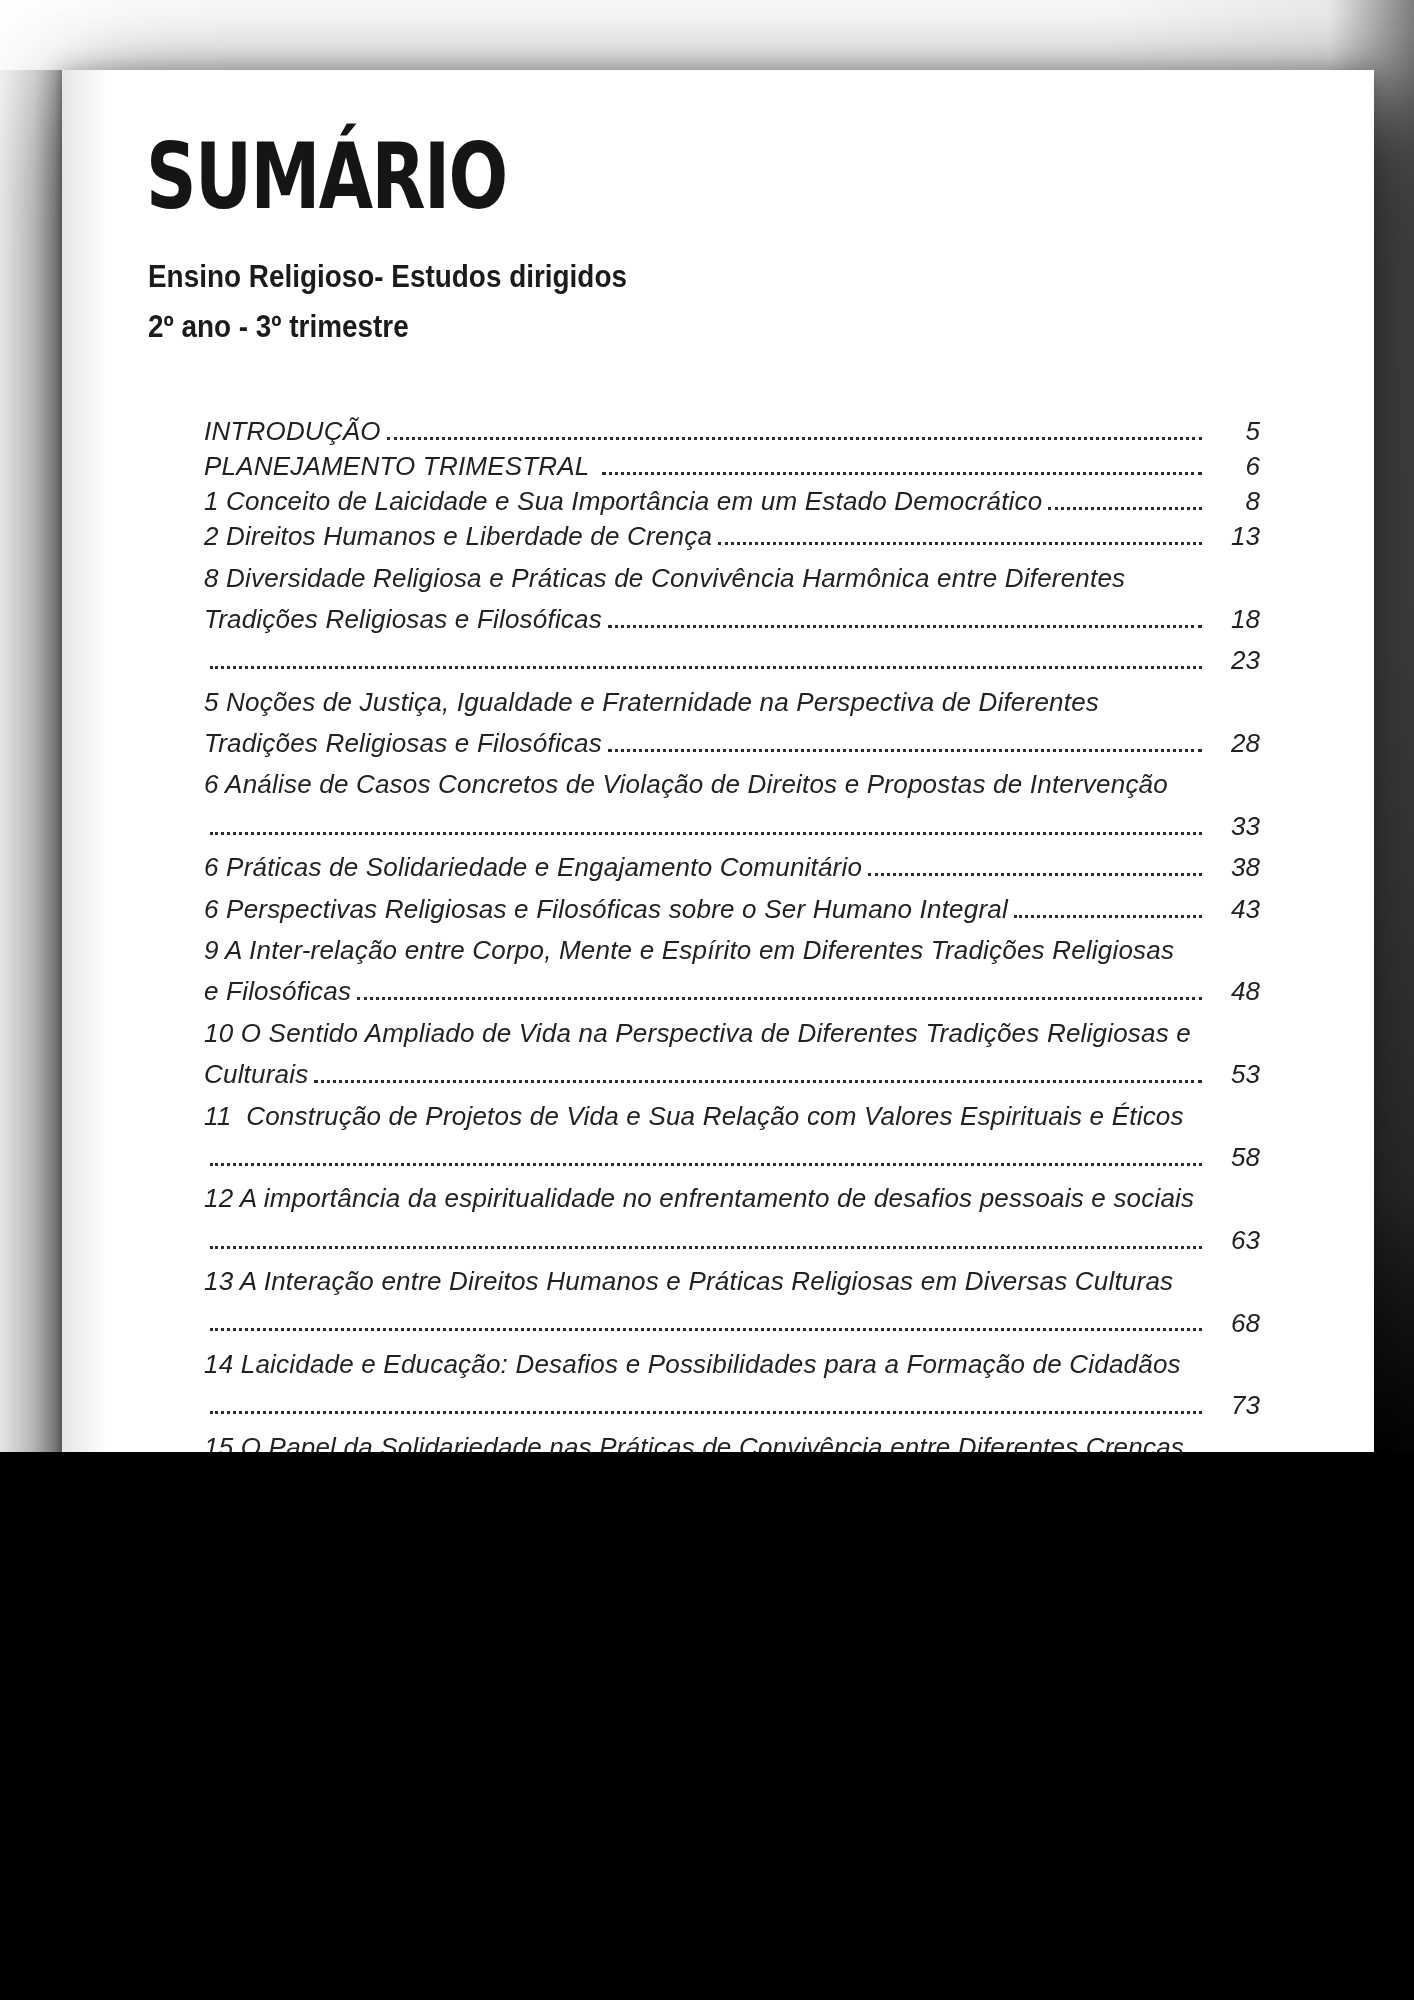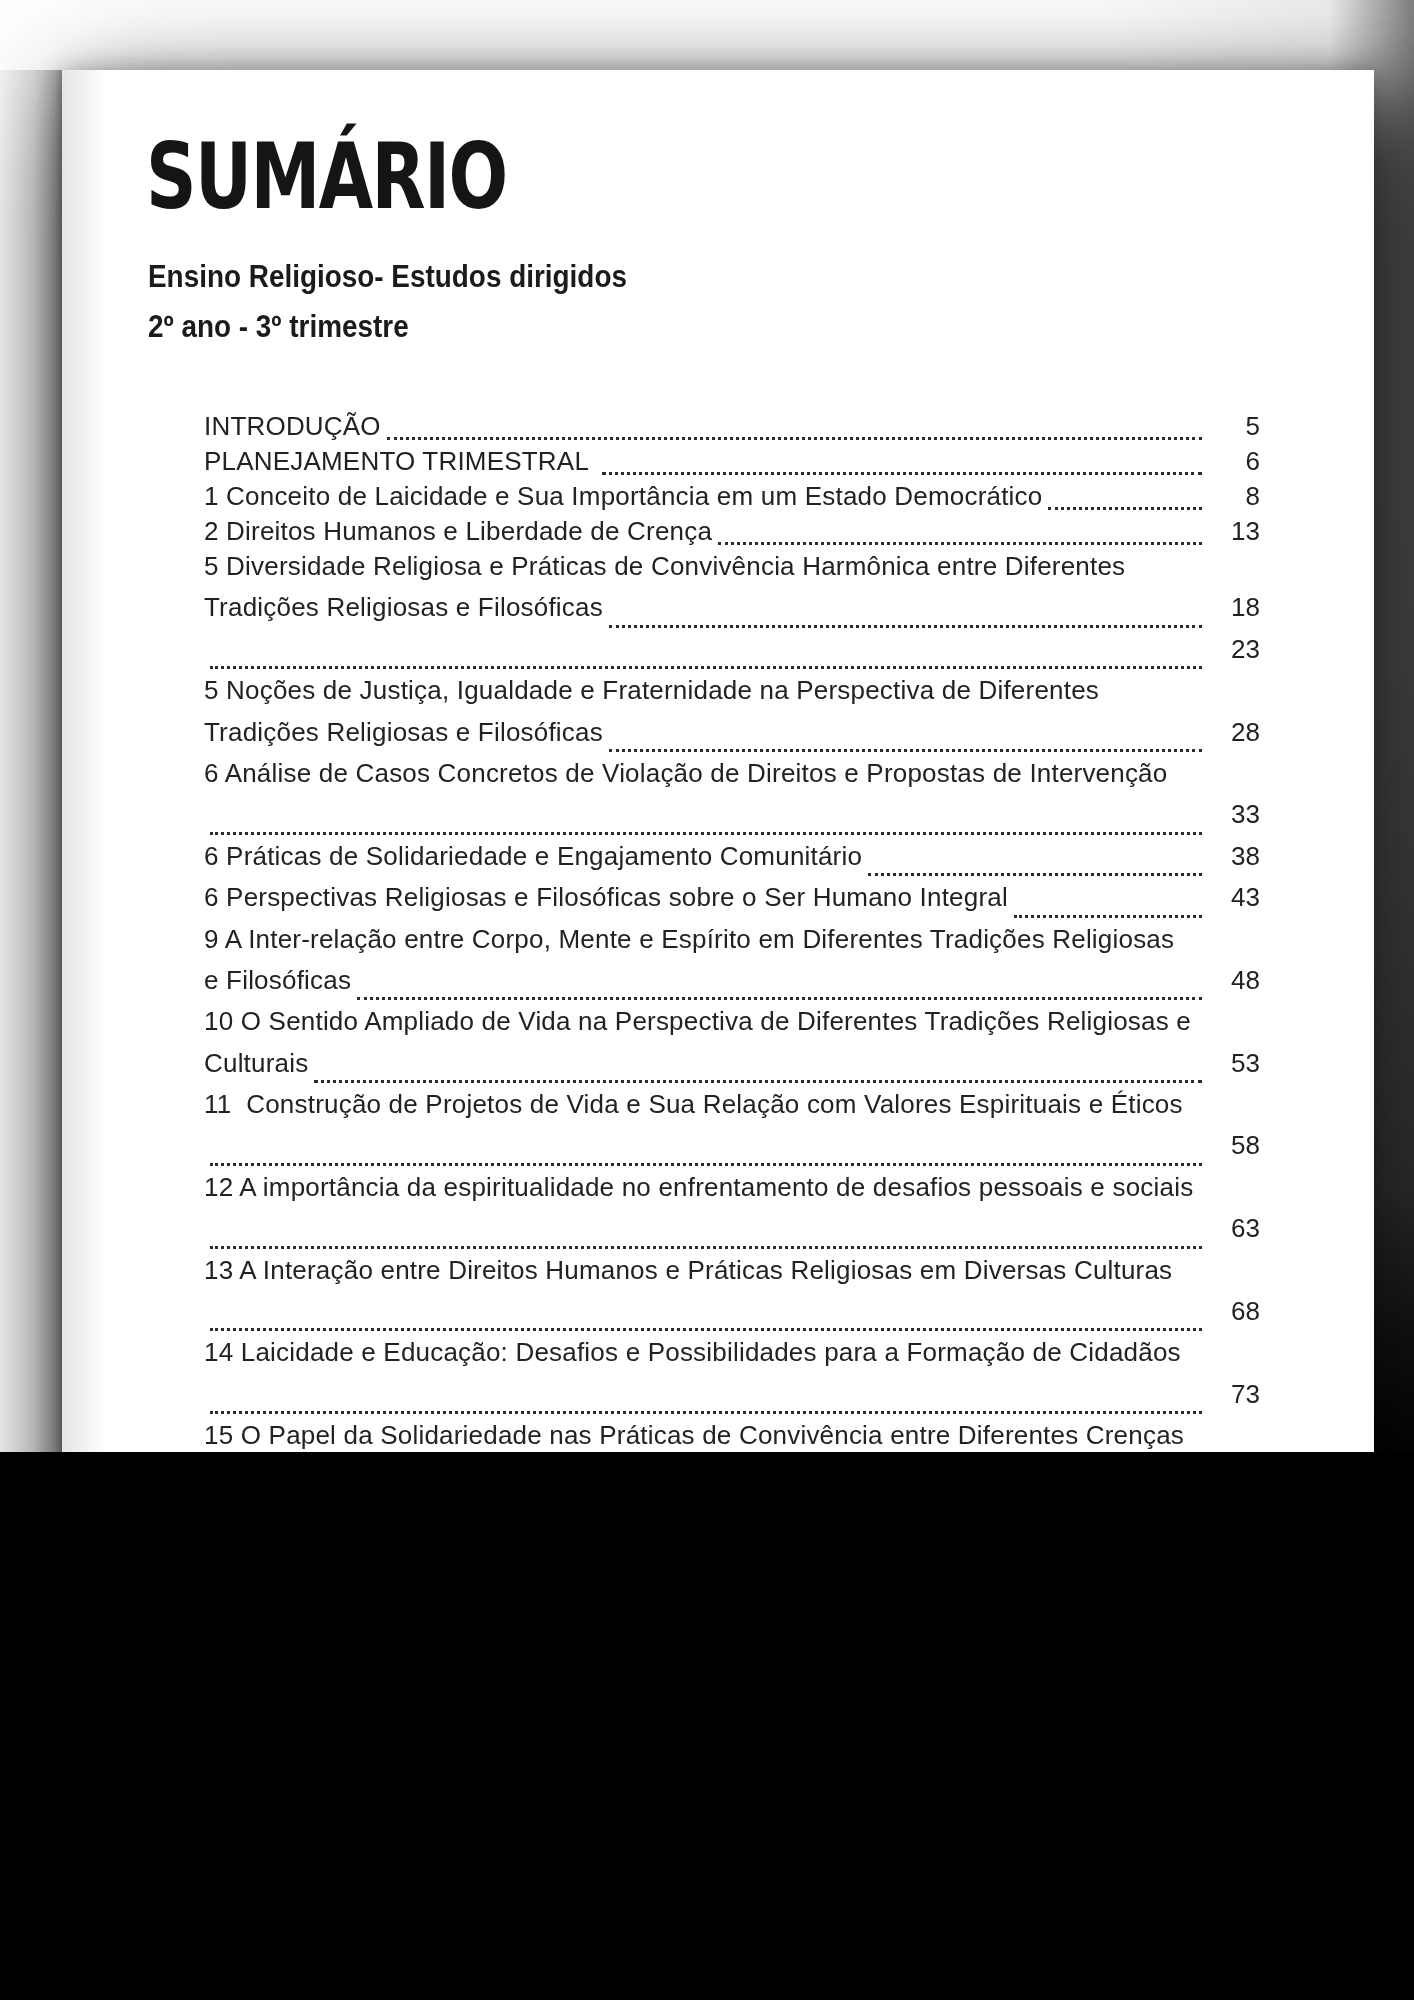--- a/index.html
+++ b/index.html
@@ -49,22 +49,22 @@
     line-height: 1.1; white-space: nowrap;
     transform: scaleX(0.9); transform-origin: left top;
   }
   .sub1 { top: 190px; }
   .sub2 { top: 240px; }
   .toc {
     position: absolute; left: 142px; top: 342px; width: 1056px;
     font-size: 26px; color: #222222;
   }
   .toc-row {
-    display: flex; 
-    height: 41.4px; overflow: visible;
+    display: flex; align-items: flex-end;
+    height: 41.4px; overflow: visible; font-style: italic;
   }
   .toc div.toc-row:nth-of-type(-n+4) { height: 35px; }
   .toc-text { line-height: 1.15; white-space: pre; letter-spacing: 0.2px; }
   .leader {
     flex: 1 1 auto; min-width: 10px;
     border-bottom: 3px dotted #2b2b2b;
     margin: 0 10px 7px 6px;
   }
   .pagenum {
     width: 48px; text-align: right; line-height: 1.15; flex: 0 0 auto;
@@ -103,21 +103,21 @@
           <span class="toc-text">1 Conceito de Laicidade e Sua Importância em um Estado Democrático</span>
           <span class="leader"></span>
           <span class="pagenum">8</span>
         </div>
         <div class="toc-row">
           <span class="toc-text">2 Direitos Humanos e Liberdade de Crença</span>
           <span class="leader"></span>
           <span class="pagenum">13</span>
         </div>
         <div class="toc-row">
-          <span class="toc-text">5 Diversidade Religiosa e Práticas de Convivência Harmônica entre Diferentes</span>
+          <span class="toc-text">8 Diversidade Religiosa e Práticas de Convivência Harmônica entre Diferentes</span>
 
         </div>
         <div class="toc-row">
           <span class="toc-text">Tradições Religiosas e Filosóficas</span>
           <span class="leader"></span>
           <span class="pagenum">18</span>
         </div>
         <div class="toc-row">
           <span class="leader"></span>
           <span class="pagenum">23</span>

